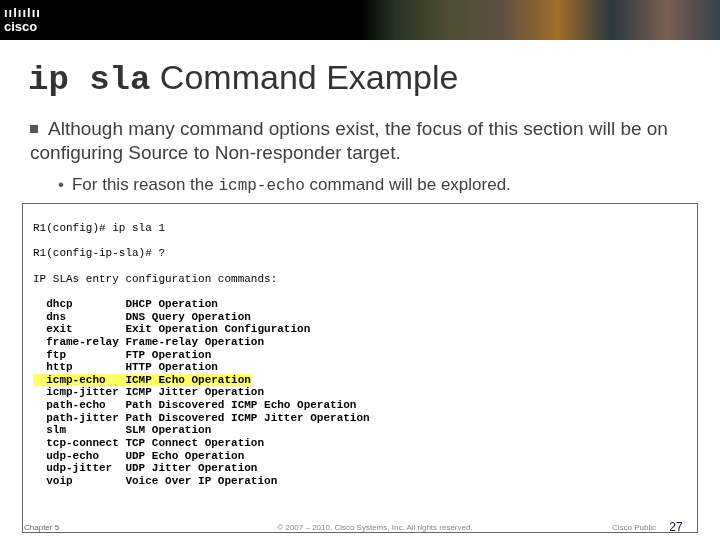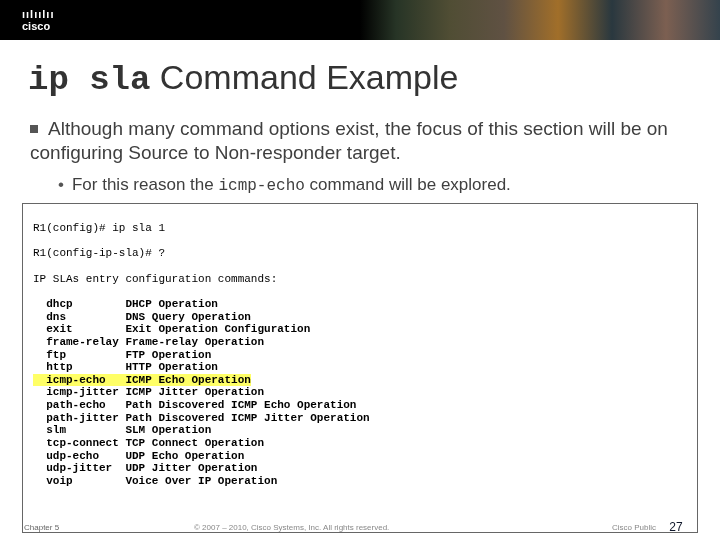--- a/index.html
+++ b/index.html
@@ -17,23 +17,23 @@
     width: 100%;
     height: 40px;
     background: #000;
     position: relative;
     overflow: hidden;
     display: flex;
     align-items: center;
   }
   .logo {
     color: #fff;
-    font-size: 11px;
+    font-size: 13px;
     font-weight: bold;
-    padding-left: 22px;
+    padding-left: 4px;
     line-height: 1.1;
     font-family: Arial, sans-serif;
   }
   .logo .bars {
     letter-spacing: 1px;
   }
   .band-photo {
     position: absolute;
     right: 0;
     top: 0;
@@ -98,21 +98,21 @@
     left: 0;
     right: 0;
     bottom: 6px;
     display: flex;
     align-items: center;
     font-size: 8px;
     color: #888;
     padding: 0 24px;
   }
   .footer .chap { color: #666; flex: 0 0 170px; }
-  .footer .copy { flex: 1; }
+  .footer .copy { flex: 1; text-align: center; }
   .footer .pub { flex: 0 0 100px; text-align: right; }
   .footer .pg { flex: 0 0 40px; text-align: center; font-size: 12px; color: #0f172a; }
 </style>
 </head>
 <body>
 
 <div class="top-band">
   <div class="logo">
     <span class="bars">ıılıılıı</span><br>
     <span>cisco</span>

